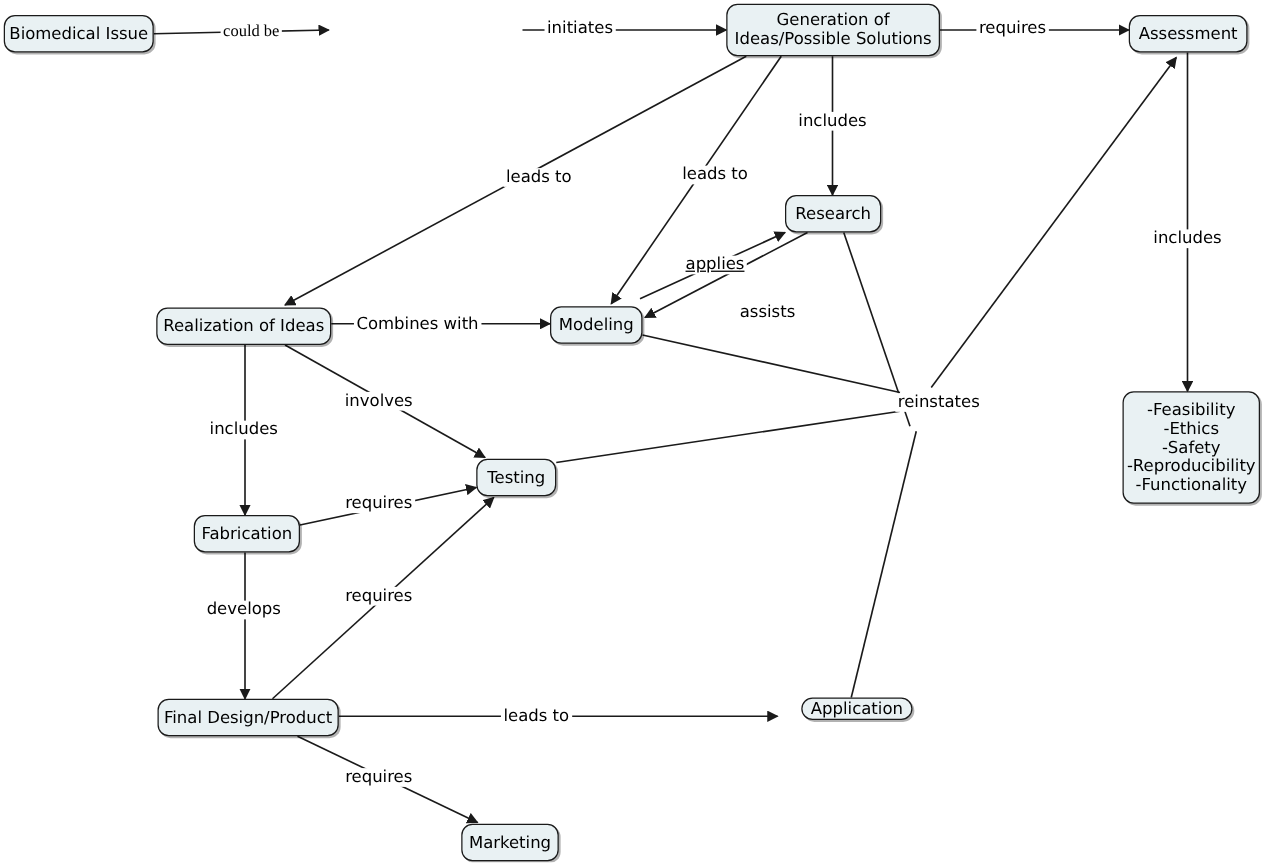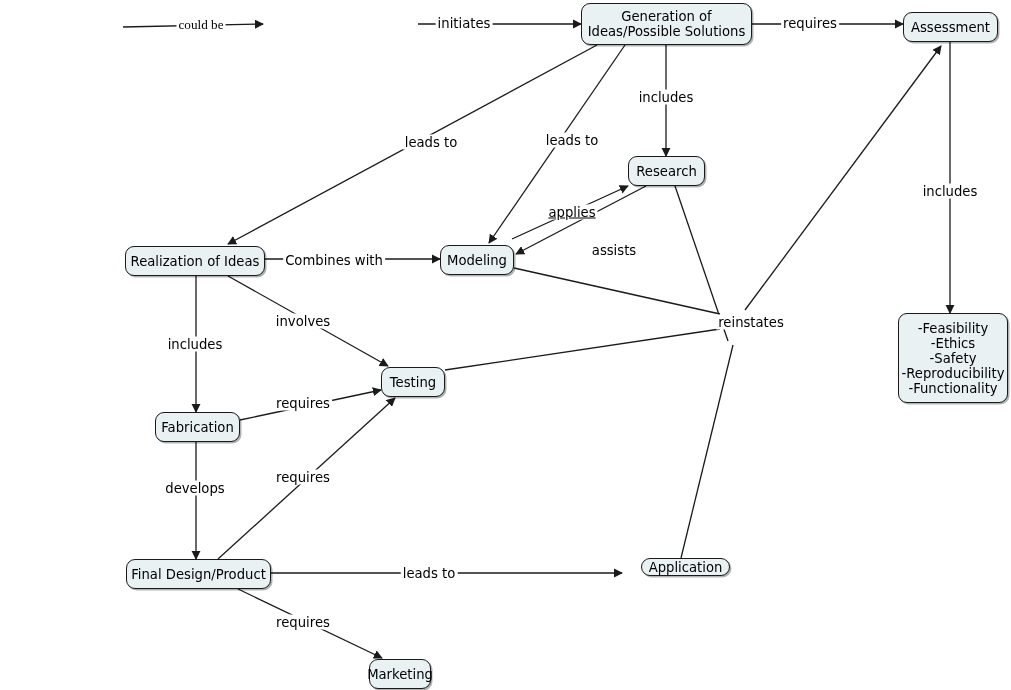--- a/index.html
+++ b/index.html
@@ -104,20 +104,21 @@
 
       <line x1="675" y1="186" x2="728" y2="341"></line>
       <line x1="514" y1="268" x2="720" y2="314"></line>
       <line x1="445" y1="370" x2="720" y2="329"></line>
 
       <line x1="745" y1="310" x2="941" y2="46" marker-end="url(#arrow)"></line>
       <line x1="733" y1="345" x2="681" y2="558"></line>
     </g>
   </svg>
 
+  <div class="node" style="left:3px; top:12px; width:120px; height:30px;">Biomedical Issue</div>
 
 
   <div class="node" style="left:581px; top:3px; width:171px; height:42px;">Generation of
 Ideas/Possible Solutions</div>
 
   <div class="node" style="left:903px; top:12px; width:95px; height:30px;">Assessment</div>
 
   <div class="node" style="left:628px; top:156px; width:77px; height:30px;">Research</div>
 
   <div class="node" style="left:125px; top:246px; width:140px; height:30px;">Realization of Ideas</div>
@@ -131,21 +132,21 @@
 -Functionality</div>
 
   <div class="node" style="left:381px; top:367px; width:64px; height:30px;">Testing</div>
 
   <div class="node" style="left:155px; top:412px; width:85px; height:30px;">Fabrication</div>
 
   <div class="node" style="left:126px; top:559px; width:145px; height:30px;">Final Design/Product</div>
 
   <div class="node" style="left:641px; top:558px; width:89px; height:18px;">Application</div>
 
-  <div class="node" style="left:369px; top:659px; width:62px; height:30px;">Marketing</div>
+  <div class="node" style="left:369px; top:659px; width:78px; height:30px;">Marketing</div>
 
   <div class="edge-label" style="left:201px; top:24px;font-family:Liberation Serif, serif;">could be</div>
 
   <div class="edge-label" style="left:464px; top:23px;">initiates</div>
 
   <div class="edge-label" style="left:810px; top:23px;">requires</div>
 
   <div class="edge-label" style="left:666px; top:97px;">includes</div>
 
   <div class="edge-label" style="left:431px; top:142px;">leads to</div>

